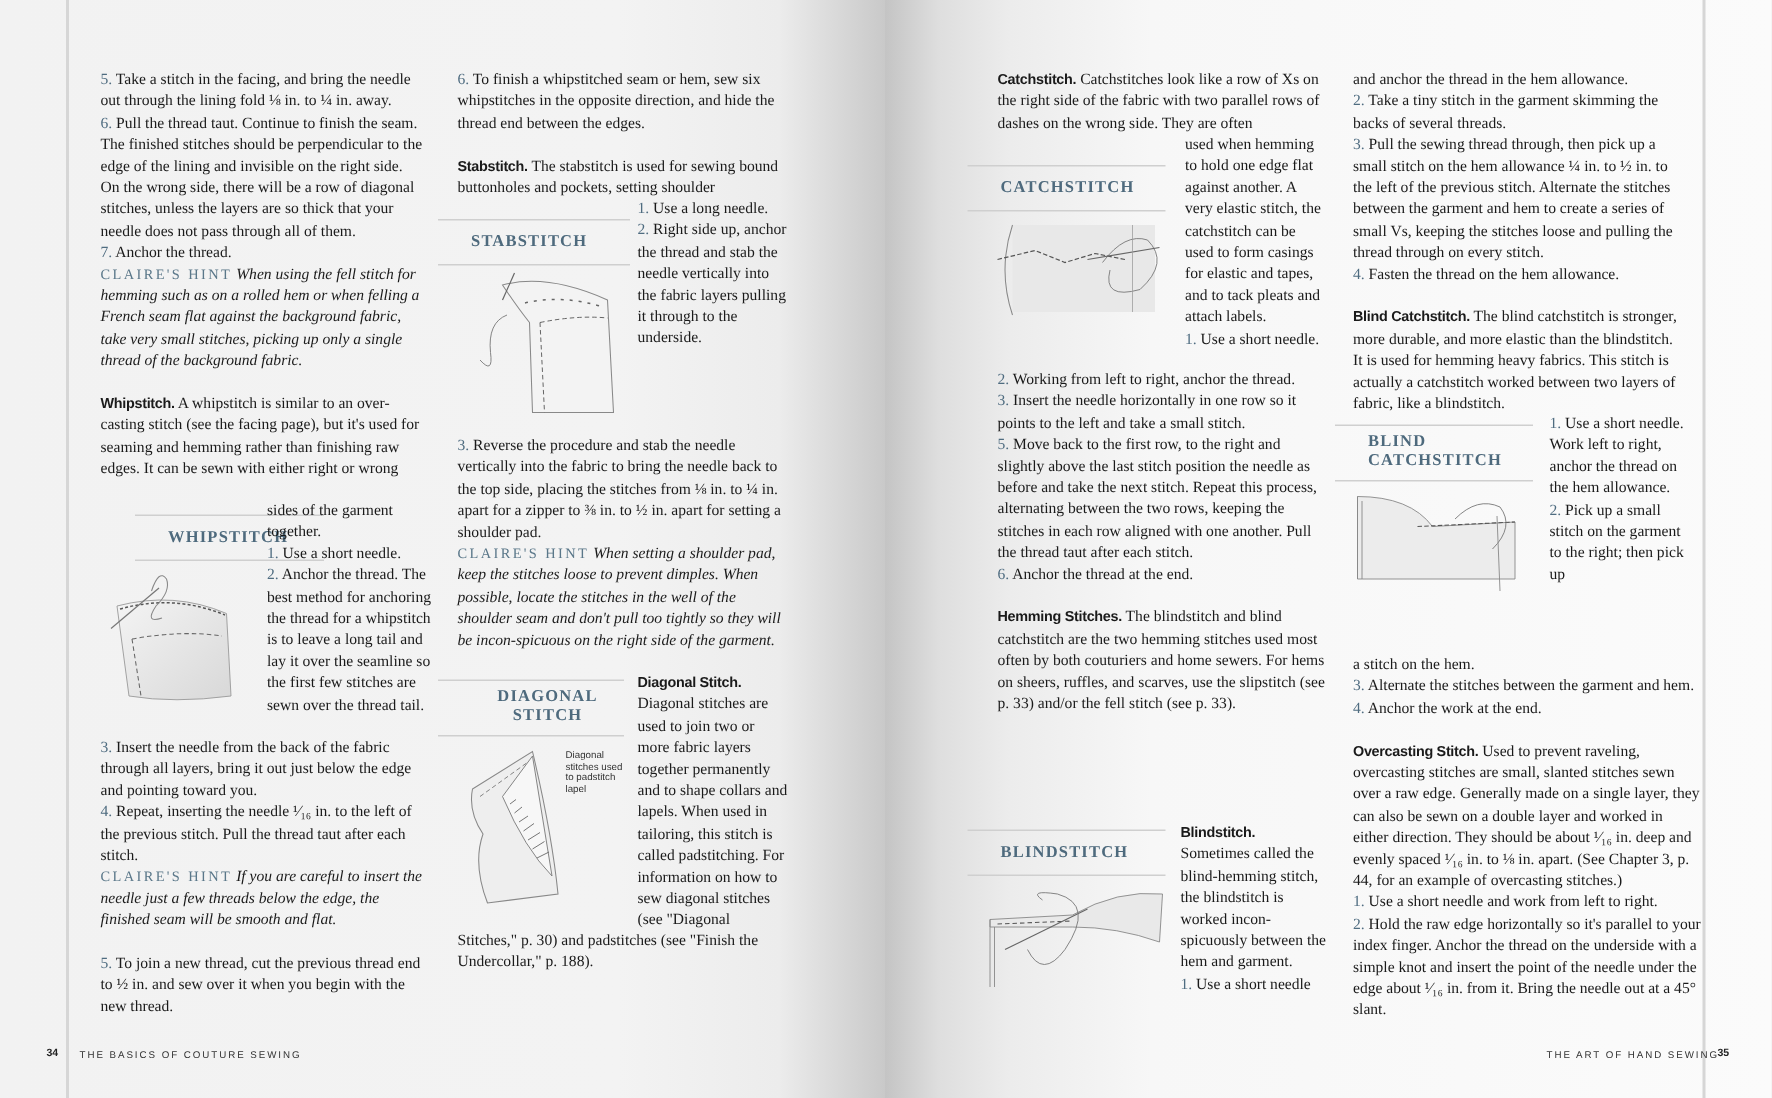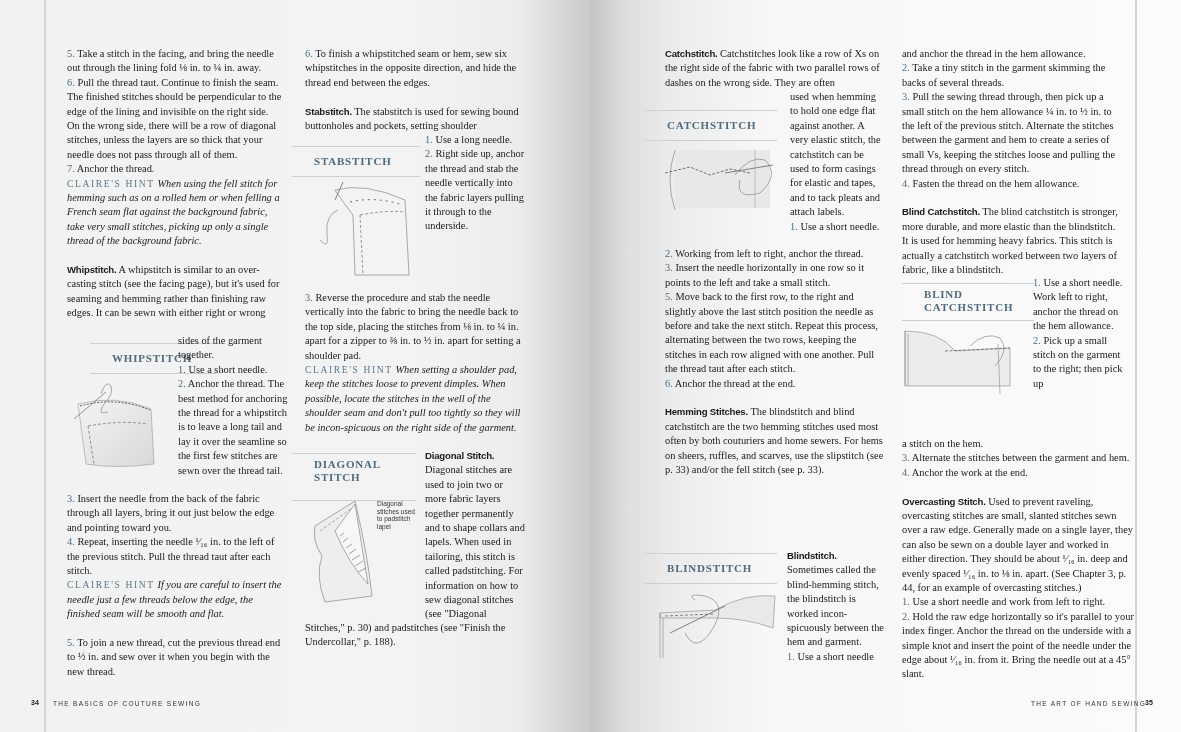--- a/index.html
+++ b/index.html
@@ -103,21 +103,21 @@
     <p><span class="num">1.</span><span> Use a long needle.</span></p>
     <p><span class="num">2.</span><span> Right side up, anchor the thread and stab the needle vertically into the fabric layers pulling it through to the underside.</span></p>
   </div>
 
   <div class="col" style="left:305px; top:291px; width:218px;">
     <p><span class="num">3.</span><span> Reverse the procedure and stab the needle vertically into the fabric to bring the needle back to the top side, placing the stitches from ⅛ in. to ¼ in. apart for a zipper to ⅜ in. to ½ in. apart for setting a shoulder pad.</span></p>
     <p><span class="hint-label">CLAIRE'S HINT</span><span class="hint-text"> When setting a shoulder pad, keep the stitches loose to prevent dimples. When possible, locate the stitches in the well of the shoulder seam and don't pull too tightly so they will be incon-spicuous on the right side of the garment.</span></p>
   </div>
 
   <div class="fig">
-    <div class="fig-label" style="left:292px; top:453px; width:124px; padding-top:4px; padding-bottom:16px;">
+    <div class="fig-label" style="left:292px; top:453px; width:124px; padding-top:4px; padding-bottom:6px;text-align:center;">
       <div>DIAGONAL</div>
       <div>STITCH</div>
     </div>
     <svg style="left:310px; top:496px;" width="70" height="108" viewBox="0 0 70 108">
       <path d="M5 30 L45 5 Q58 60 62 100 L15 106 Q5 80 12 60 Q2 45 5 30Z" fill="#eee" stroke="#888" stroke-width="0.7"></path>
       <path d="M25 35 L45 8 L58 88 Q40 70 25 35Z" fill="#f7f7f7" stroke="#777" stroke-width="0.6"></path>
       <path d="M30 40 l4 -3 M33 46 l5 -4 M36 52 l6 -4 M39 58 l7 -5 M42 64 l8 -5 M45 70 l8 -5 M48 76 l8 -4" stroke="#666" stroke-width="0.6"></path>
       <path d="M10 35 L42 12" stroke="#777" stroke-dasharray="3 2" stroke-width="0.6"></path>
     </svg>
     <div class="annot" style="left:377px; top:500px; width:42px;">Diagonal stitches used to padstitch lapel</div>
@@ -188,21 +188,21 @@
   <div class="col" style="left:312px; top:47px; width:222px;">
     <p>and anchor the thread in the hem allowance.</p>
     <p><span class="num">2.</span><span> Take a tiny stitch in the garment skimming the backs of several threads.</span></p>
     <p><span class="num">3.</span><span> Pull the sewing thread through, then pick up a small stitch on the hem allowance ¼ in. to ½ in. to the left of the previous stitch. Alternate the stitches between the garment and hem to create a series of small Vs, keeping the stitches loose and pulling the thread through on every stitch.</span></p>
     <p><span class="num">4.</span><span> Fasten the thread on the hem allowance.</span></p>
     <div class="gap"></div>
     <p><span class="run-head">Blind Catchstitch.</span><span> The blind catchstitch is stronger, more durable, and more elastic than the blindstitch. It is used for hemming heavy fabrics. This stitch is actually a catchstitch worked between two layers of fabric, like a blindstitch.</span></p>
   </div>
 
   <div class="fig">
-    <div class="fig-label" style="left:312px; top:283px; width:132px; padding-top:4px; padding-bottom:6px;">
+    <div class="fig-label" style="left:300px; top:283px; width:132px; padding-top:4px; padding-bottom:6px;">
       <div>BLIND</div>
       <div>CATCHSTITCH</div>
     </div>
     <svg style="left:310px; top:326px;" width="115" height="70" viewBox="0 0 115 70">
       <path d="M5 5 Q40 5 55 25 L110 22 L110 60 L5 60 Z" fill="#ececec" stroke="#888" stroke-width="0.6"></path>
       <path d="M5 5 L5 60 M8 8 L8 60" stroke="#888" stroke-width="0.6"></path>
       <path d="M45 25 L110 22" stroke="#555" stroke-width="0.7" stroke-dasharray="3 1.5"></path>
       <path d="M70 20 Q85 5 100 12 Q110 25 95 40" stroke="#777" stroke-width="0.6" fill="none"></path>
       <path d="M98 18 L100 68" stroke="#888" stroke-width="0.6"></path>
     </svg>

